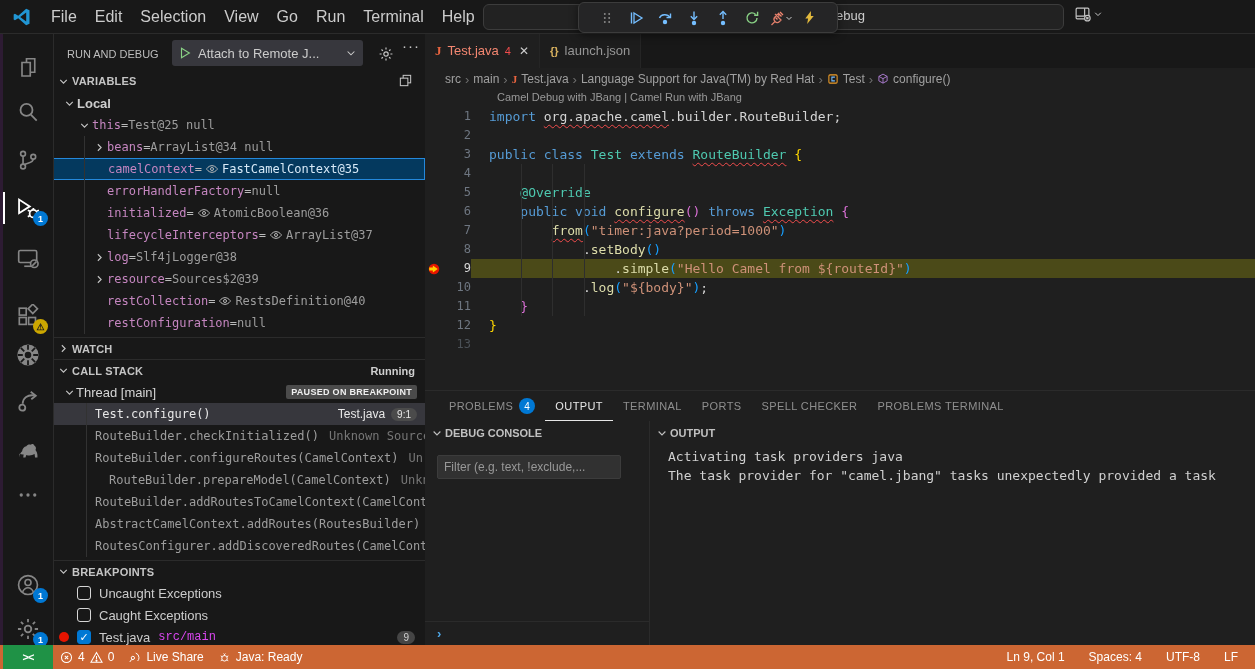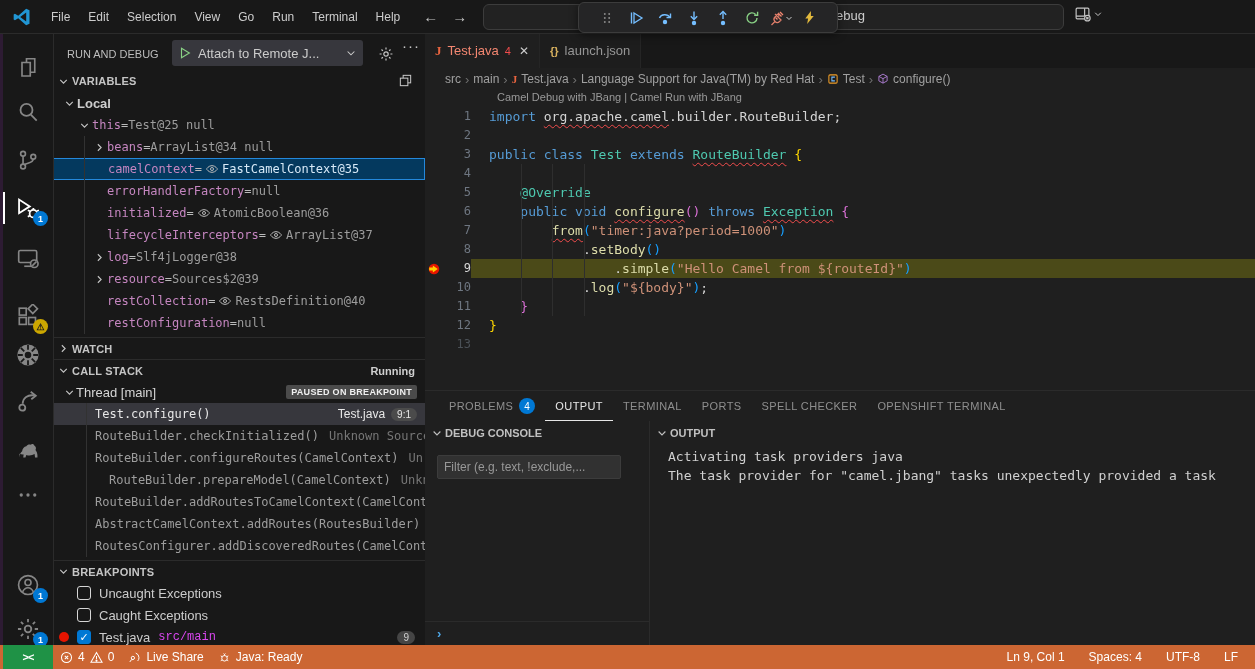--- a/index.html
+++ b/index.html
@@ -1,20 +1,20 @@
 <!DOCTYPE html>
 <html><head>
 <meta charset="utf-8">
 <style>
   html,body{margin:0;padding:0;background:#1f1f1f;width:1255px;height:669px;overflow:hidden;
     font-family:"Liberation Sans",sans-serif;color:#cccccc;-webkit-font-smoothing:antialiased;}
   
   #titlebar{position:absolute;left:0;top:0;width:1255px;height:33px;background:#181818;border-bottom:1px solid #2b2b2b;display:flex;align-items:center;z-index:30;}
   #logo{width:20px;height:20px;margin:0 10px 0 12px;flex:none;}
-  .menu-item{padding:3px 9px;font-size:12px;color:#cccccc;border-radius:4px;cursor:default;}
+  .menu-item{padding:3px 9px;font-size:16px;color:#cccccc;border-radius:4px;cursor:default;}
   #nav-arrows{display:flex;gap:14px;margin-left:14px;color:#c5c5c5;font-size:15px;}
   #cmd-center{position:absolute;left:483px;top:4px;width:579px;height:24px;background:#222222;border:1px solid #3c3c3c;border-radius:6px;}
   #cmd-text{position:absolute;left:352px;top:3px;font-size:13px;color:#cccccc;}
   #dbg-toolbar{position:absolute;left:578px;top:2px;width:258px;height:29px;background:#252526;border:1px solid #3c3c3c;border-radius:6px;box-shadow:0 2px 8px rgba(0,0,0,.5);display:flex;align-items:center;justify-content:center;z-index:40;}
   .tbtn{width:29px;height:24px;display:flex;align-items:center;justify-content:center;border-radius:4px;}
   .tbtn svg{display:block;}
   #layout-btn{position:absolute;left:1074px;top:5px;display:flex;align-items:center;gap:2px;color:#c5c5c5;}
   
   #edge-strip{position:absolute;left:0;top:33px;width:3px;height:636px;background:#2d1b33;z-index:25;}
   #activitybar{position:absolute;left:3px;top:33px;width:50px;bottom:24px;background:#181818;border-right:1px solid #2b2b2b;z-index:20;}
@@ -645,21 +645,21 @@
         <div class="ptab">
           <span>TERMINAL</span>
         </div>
         <div class="ptab">
           <span>PORTS</span>
         </div>
         <div class="ptab">
           <span>SPELL CHECKER</span>
         </div>
         <div class="ptab">
-          <span>OPENSHIFT TERMINAL</span>
+          <span>PROBLEMS TERMINAL</span>
         </div>
       </div>
     <div id="panel-body">
       <div id="dbg-console">
         <div class="pane-head">
           <svg width="12" height="12" viewBox="0 0 16 16" fill="none" stroke="#c0c0c0" stroke-width="1.5">
               <path d="M3.5 6l4.5 4.5L12.5 6"></path>
             </svg>
           <span>DEBUG CONSOLE</span>
         </div>

